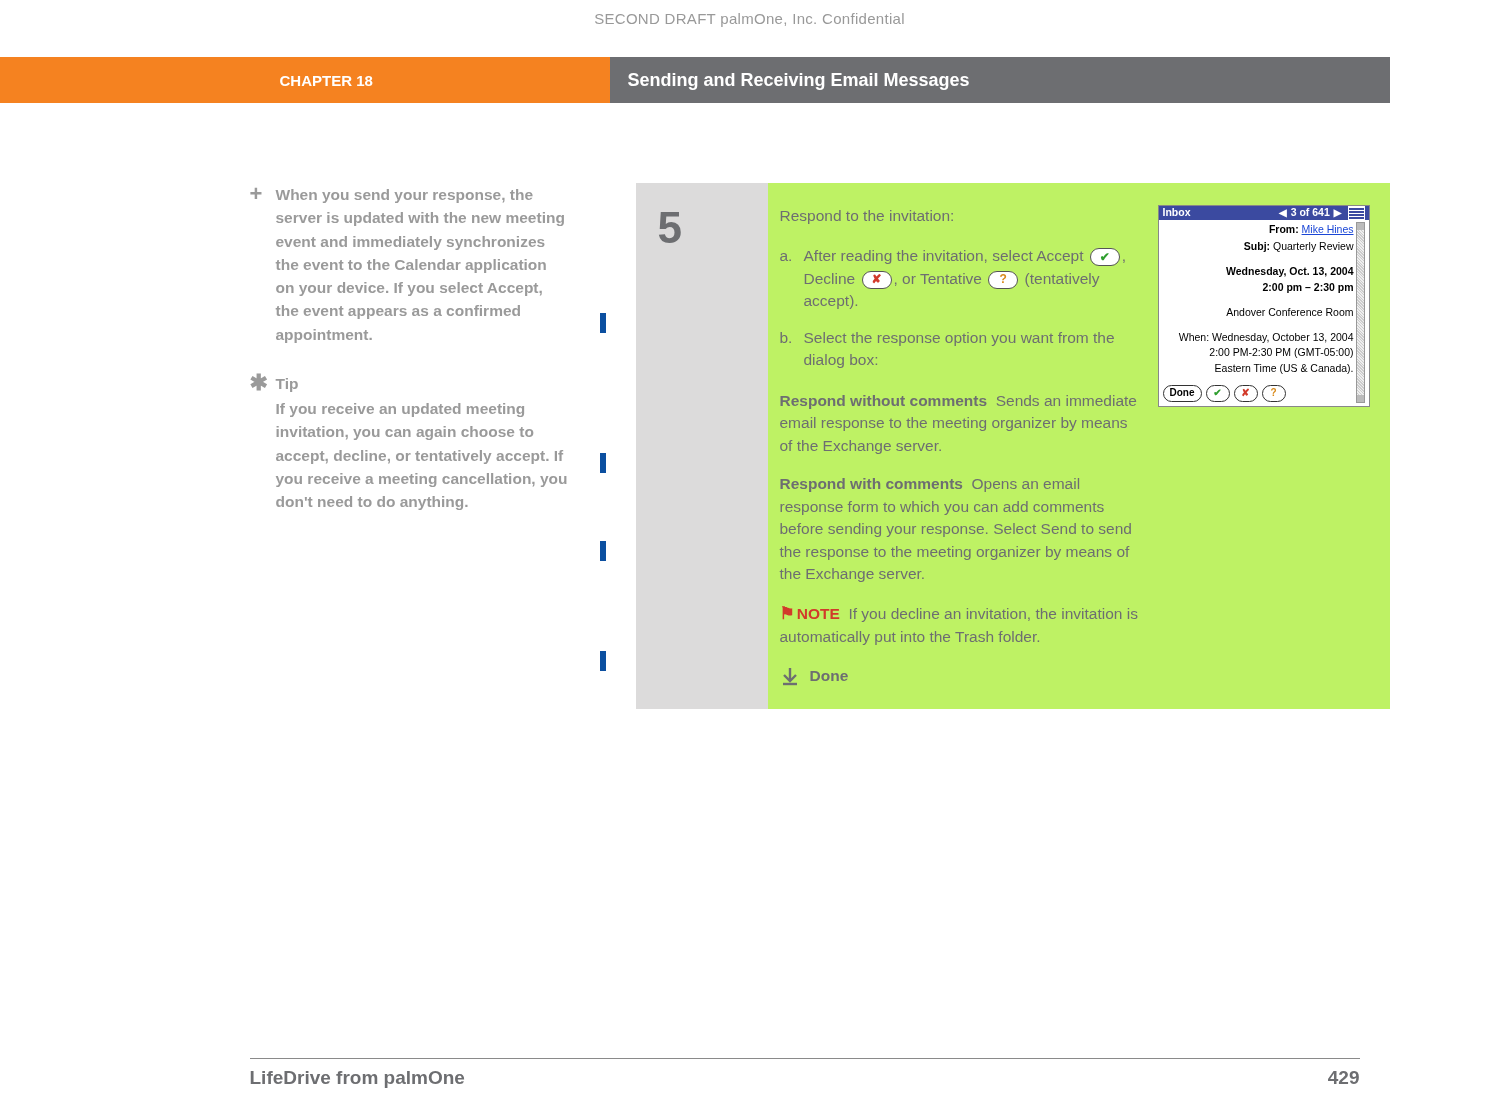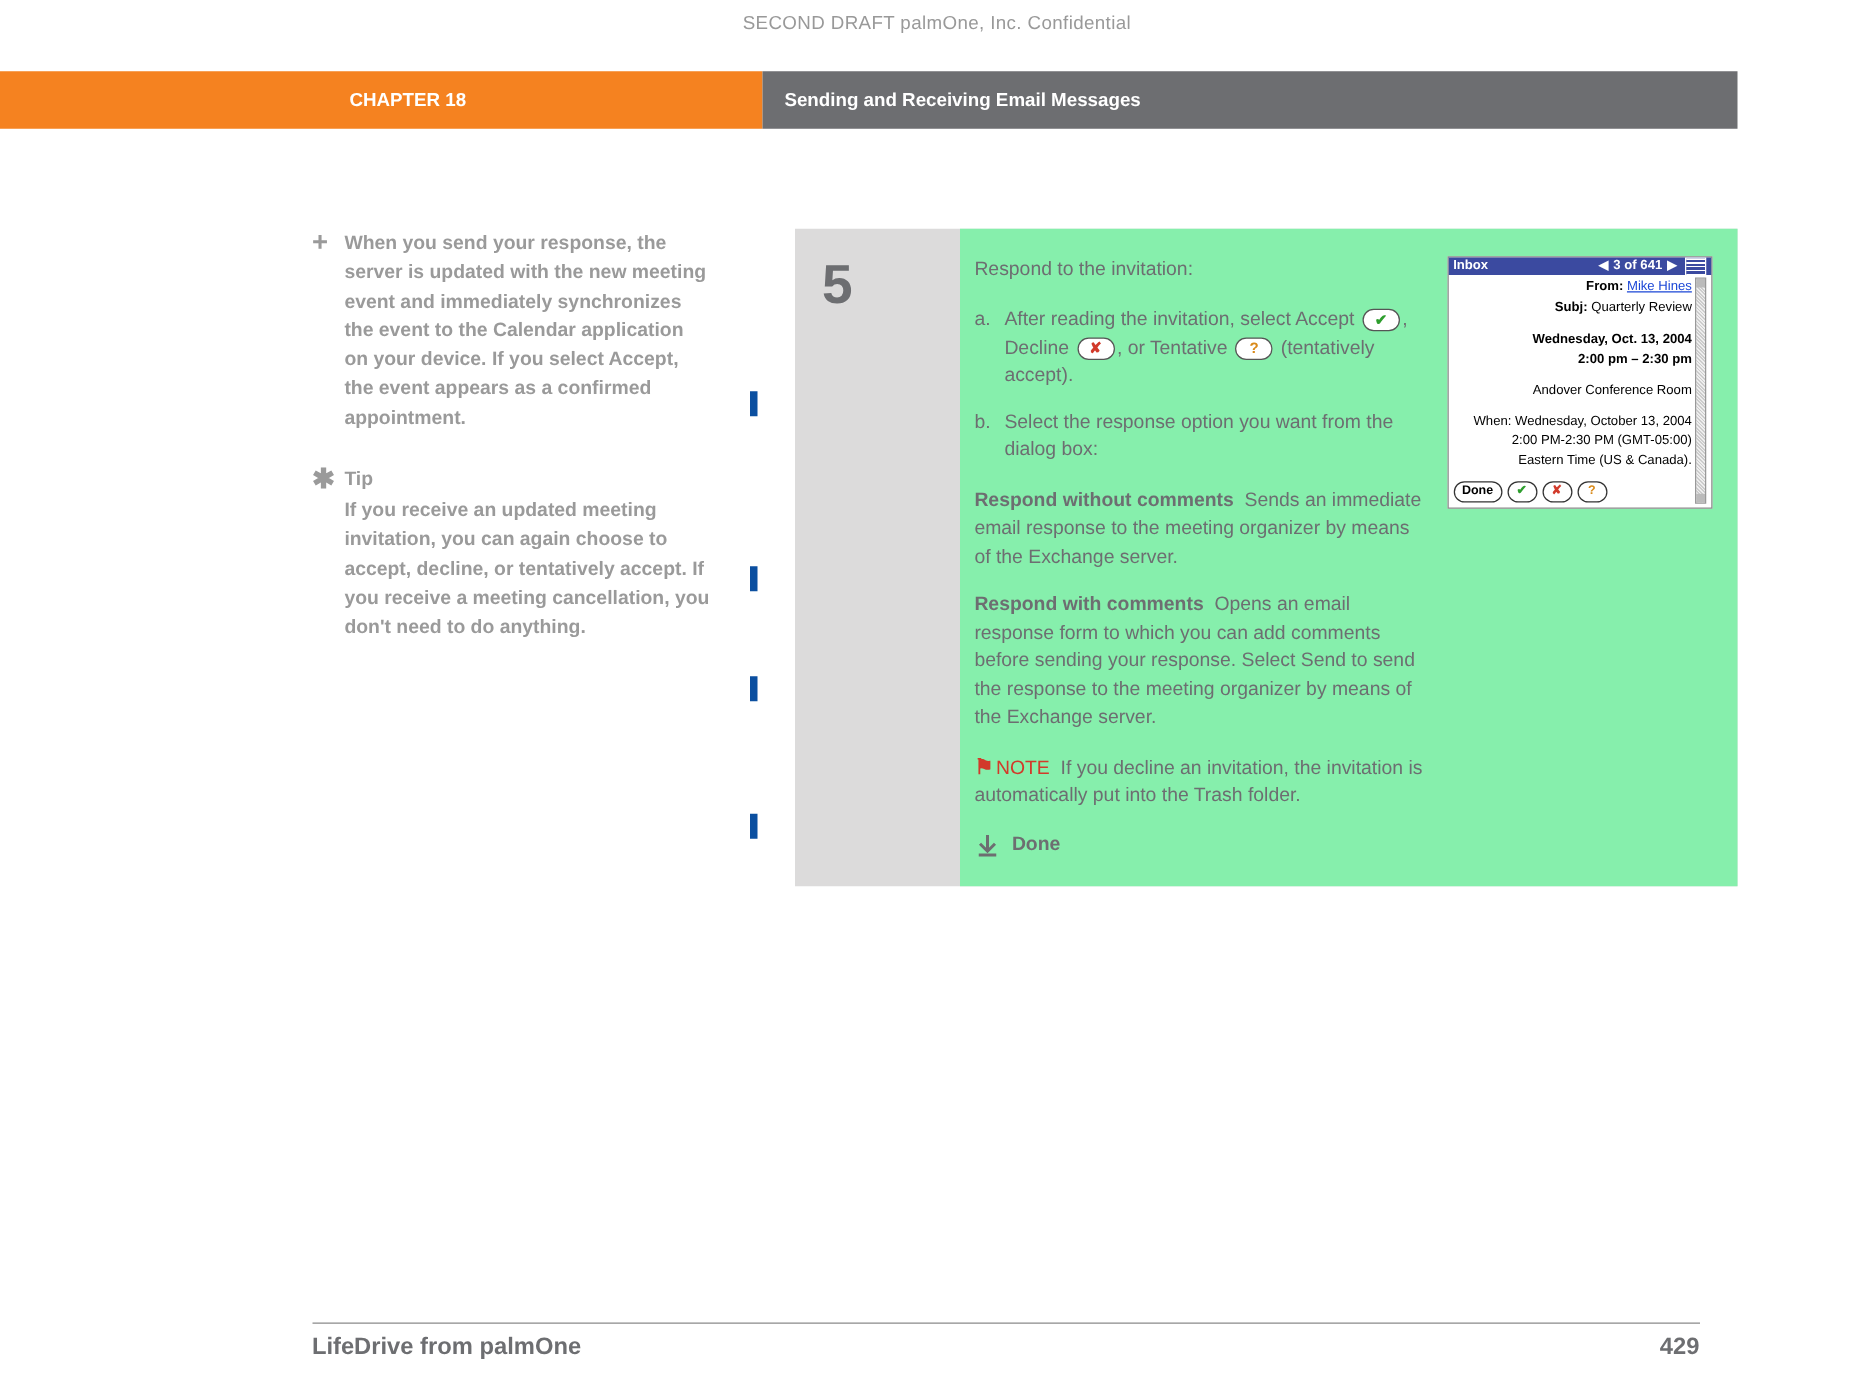--- a/index.html
+++ b/index.html
@@ -37,21 +37,21 @@
     display: flex;
     align-items: center;
     padding-left: 280px;
     width: 330px;
   }
   .chapter-right {
     flex: 1;
     background: #6d6e71;
     color: #fff;
     font-weight: bold;
-    font-size: 15px;
+    font-size: 18px;
     display: flex;
     align-items: center;
     padding-left: 18px;
   }
   .content {
     display: flex;
     margin-top: 80px;
     padding-left: 140px;
     gap: 30px;
   }
@@ -97,21 +97,21 @@
     width: 110px;
     padding: 20px 0 0 22px;
   }
   .stepnum {
     font-size: 44px;
     font-weight: bold;
     color: #6d6e71;
     font-family: Arial, Helvetica, sans-serif;
   }
   .maincard {
-    background: #86efac;
+    background: #bef264;
     flex: 1;
     padding: 22px 20px 22px 12px;
     color: #6d6e71;
     font-size: 15.5px;
     line-height: 1.45;
     display: flex;
     gap: 16px;
   }
   .maintext { flex: 1; }
   .maintext .hdr { margin-bottom: 18px; }
@@ -130,21 +130,21 @@
     width: 28px;
     font-size: 12px;
     font-weight: bold;
     vertical-align: middle;
     background: #fff;
     margin: 0 2px;
   }
   .pill.green { color: #2e9e2e; }
   .pill.red { color: #d23a2a; }
   .pill.orange { color: #d98a1a; }
-  .note-label { color: #d23a2a; font-weight: normal; }
+  .note-label { color: #d23a2a; font-weight: bold; }
   .done-row { display: flex; align-items: center; gap: 10px; margin-top: 16px; }
   .done-icon {
     width: 20px; height: 20px;
     position: relative;
   }
   .done-icon svg { width: 20px; height: 20px; stroke: #6d6e71; stroke-width: 2.4; fill: none; }
   .flagicon { color: #d23a2a; font-weight: bold; font-size: 17px; margin-right: 2px;}
   .device {
     width: 210px;
     flex-shrink: 0;

